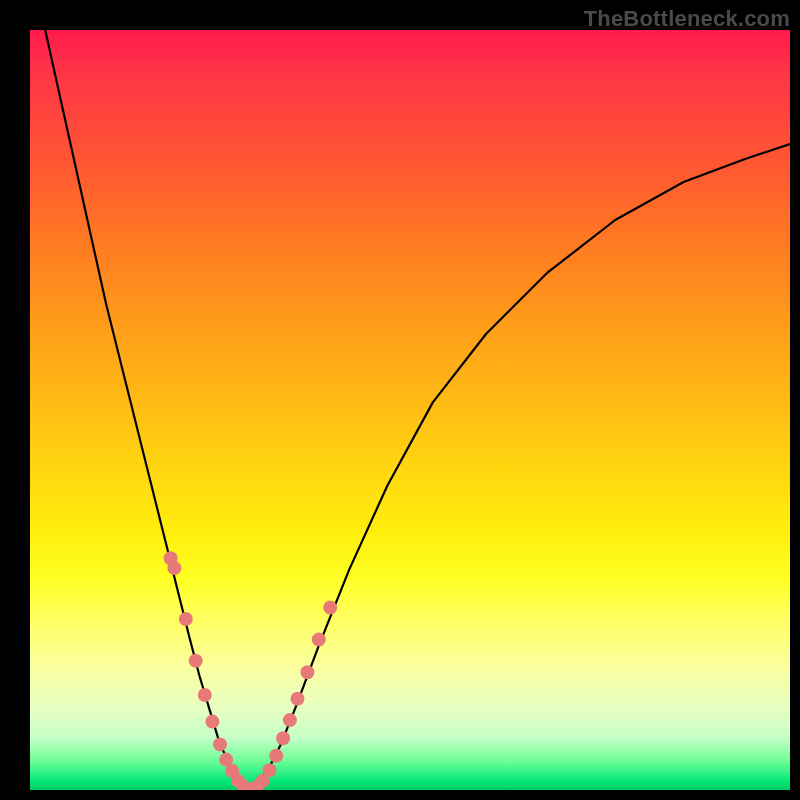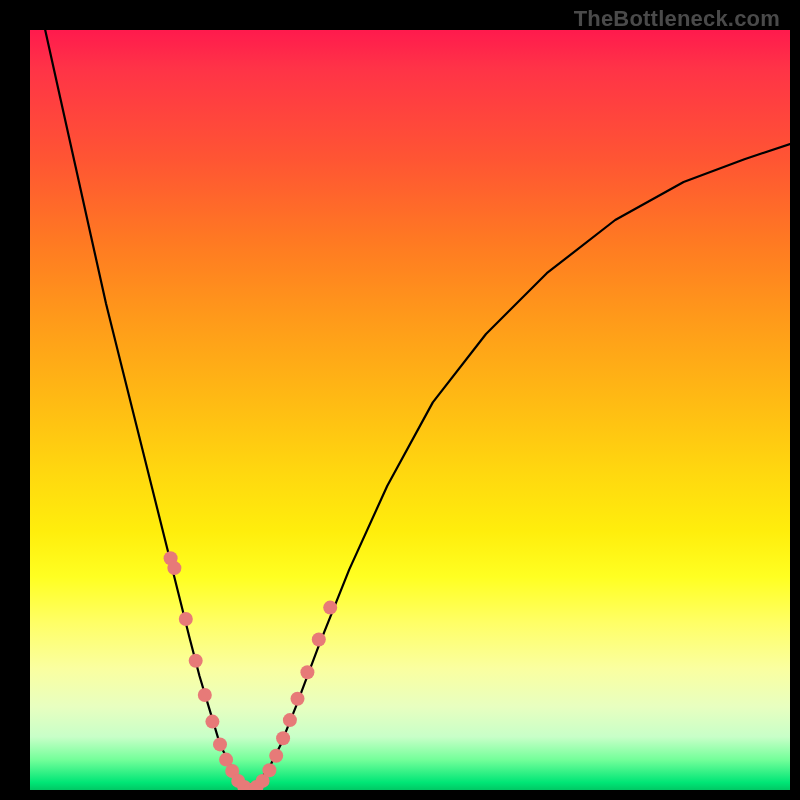--- a/index.html
+++ b/index.html
@@ -36,21 +36,21 @@
       #faffa0 84%,
       #e8ffc0 89%,
       #c8ffc8 93%,
       #74ff9a 96%,
       #00e676 99%,
       #00c864 100%);
   }
   .watermark {
     position: absolute;
     top: 6px;
-    right: 20px;
+    right: 10px;
     color: #4a4a4a;
     font-size: 22px;
     font-weight: 600;
     letter-spacing: 0.2px;
     user-select: none;
   }
   svg {
     position: absolute;
     left: 0;
     top: 0;

